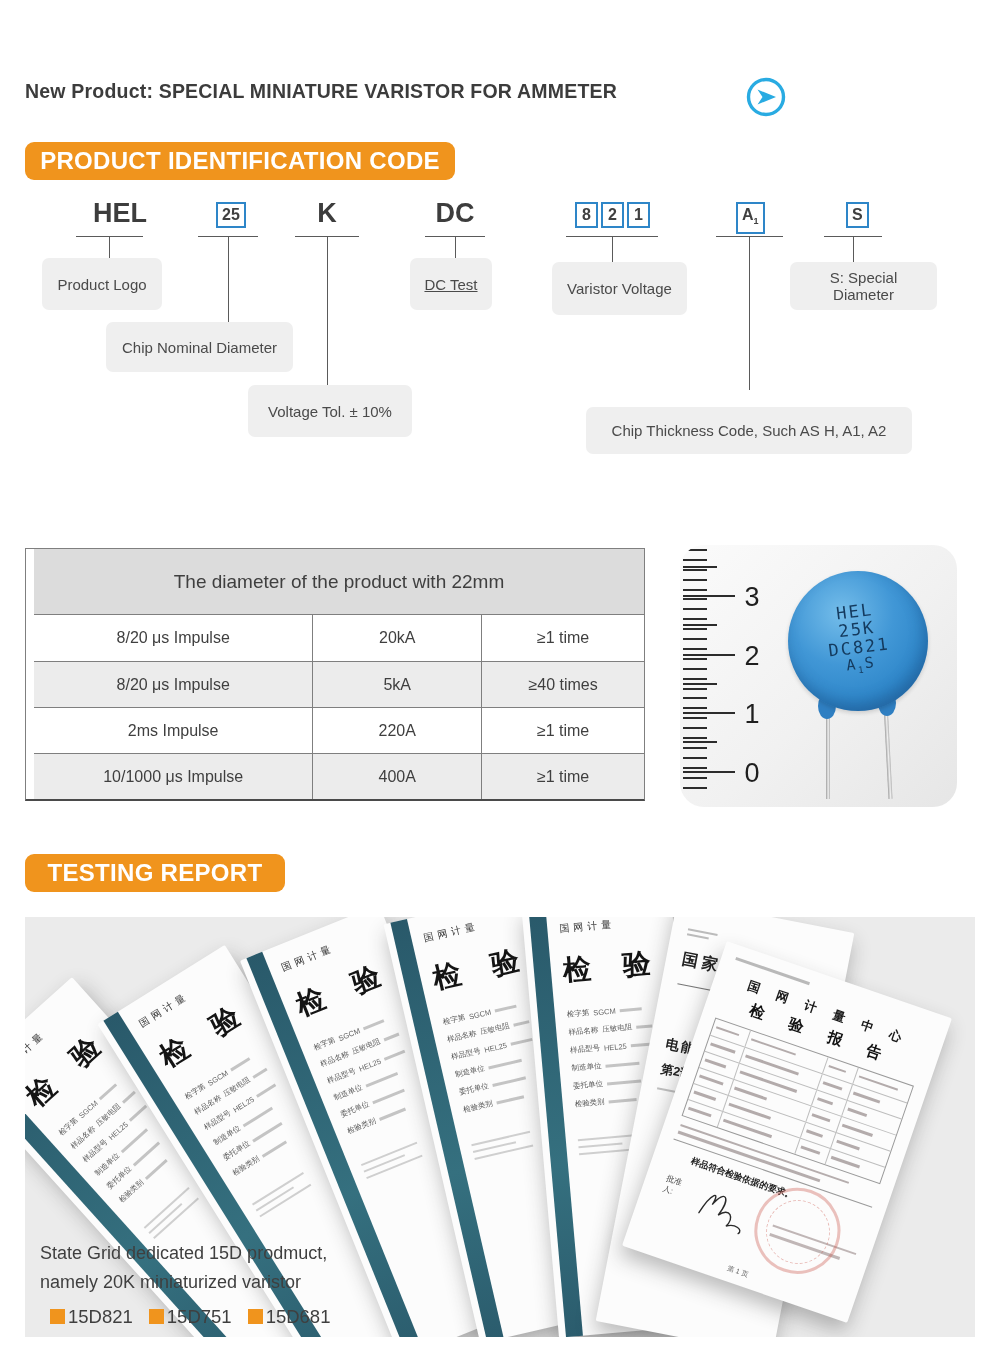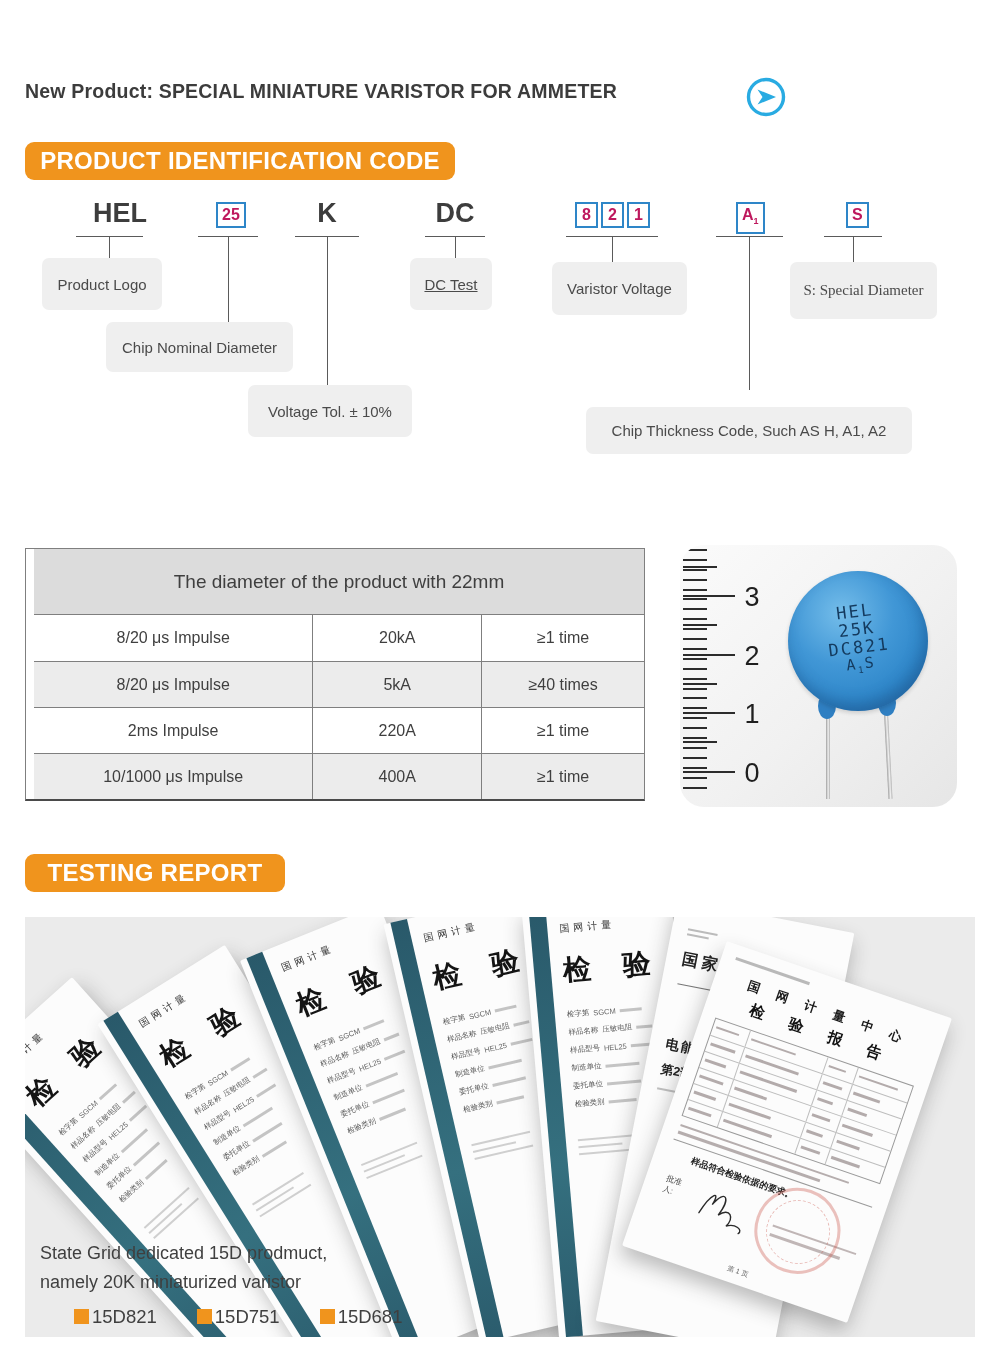--- a/index.html
+++ b/index.html
@@ -14,21 +14,21 @@
 
   
   .banner { height:38px; line-height:38px; background:#F0941D; color:#fff; font-size:24px;
             font-weight:bold; border-radius:9px; text-align:center; letter-spacing:.3px; }
   .b1 { left:25px; top:142px; width:430px; }
   .b2 { left:25px; top:489px; width:360px; }
   .b3 { left:25px; top:854px; width:260px; }
 
   
   .code { font-size:27px; font-weight:bold; color:#3d3d3d; text-align:center; top:198px; }
-  .codebox { display:inline-block; border:2px solid #2E86C8; background:#fff; color:#be185d;
+  .codebox { display:inline-block; border:2px solid #2E86C8; background:#fff; color:#404040;
              font-size:16px; font-weight:bold; padding:1px 4px; line-height:20px; }
   .codebox sub { font-size:9px; }
   .digitrow { top:202px; display:flex; gap:3px; }
   .digitrow .codebox { min-width:23px; text-align:center; padding:1px 2px; }
   .ul { border-top:1.5px solid #5a5a5a; height:0; top:236px; }
   .vl { border-left:1.5px solid #5a5a5a; width:0; top:236px; }
   .lab { background:#efefef; border-radius:7px; color:#4a4a4a; font-size:15px;
          display:flex; align-items:center; justify-content:center; text-align:center; padding:4px 8px; }
 
   
@@ -112,21 +112,21 @@
   .f-dates .bar { display:block; height:2.5px; background:#c0b6b6; margin:7px 0; }
   .stamp { left:118px; top:208px; width:86px; height:86px; border:3px solid rgba(205,95,85,.38); border-radius:50%; }
   .stamp::after { content:""; position:absolute; left:9px; top:9px; width:62px; height:62px;
                   border:1.5px dashed rgba(205,95,85,.40); border-radius:50%; }
   .f-foot { position:absolute; bottom:8px; left:0; right:0; text-align:center;
             font-size:7px; color:#666; letter-spacing:2px; }
 
   
   .caption { left:15px; top:322px; z-index:30; color:#3f3f3f; font-size:18px; line-height:29px; }
   .models { display:flex; align-items:center; gap:16px; margin:5px 0 0 10px; }
-  .model { display:flex; align-items:center; gap:3px; font-size:18.5px; color:#3f3f3f;margin-left:24px; }
+  .model { display:flex; align-items:center; gap:3px; font-size:18.5px; color:#3f3f3f; }
   .sq { width:15px; height:15px; background:#F0941D; }
 </style>
 </head>
 <body>
 
 <div class="page">
 
   <div class="abs title"><span>New Product:</span><span> SPECIAL MINIATURE VARISTOR FOR AMMETER</span></div>
   <div class="abs arrow-btn">
     <svg width="42" height="42" viewBox="0 0 42 42">
@@ -162,21 +162,21 @@
     <div class="abs vl" style="left:228px;height:86px;"></div>
     <div class="abs vl" style="left:327px;height:149px;"></div>
     <div class="abs vl" style="left:455px;height:22px;"></div>
     <div class="abs vl" style="left:612px;height:26px;"></div>
     <div class="abs vl" style="left:749px;height:154px;"></div>
     <div class="abs vl" style="left:853px;height:26px;"></div>
 
     <div class="abs lab" style="left:42px;top:258px;width:120px;height:52px;">Product Logo</div>
     <div class="abs lab" style="left:410px;top:258px;width:82px;height:52px;text-decoration:underline;">DC Test</div>
     <div class="abs lab" style="left:552px;top:262px;width:135px;height:53px;">Varistor Voltage</div>
-    <div class="abs lab" style="left:790px;top:262px;width:147px;height:57px;font-family:Liberation Serif, serif;">S: Special Diameter</div>
+    <div class="abs lab" style="left:790px;top:262px;width:147px;height:48px;">S: Special Diameter</div>
     <div class="abs lab" style="left:106px;top:322px;width:187px;height:50px;">Chip Nominal Diameter</div>
     <div class="abs lab" style="left:248px;top:385px;width:164px;height:52px;">Voltage Tol. ± 10%</div>
     <div class="abs lab" style="left:586px;top:407px;width:326px;height:47px;">Chip Thickness Code, Such AS H, A1, A2</div>
   </div>
 
 
   <div class="abs spec-table">
     <div class="spec-head">The diameter of the product with 22mm</div>
     <div class="spec-row">
       <div class="cell c1">8/20 μs Impulse</div>

